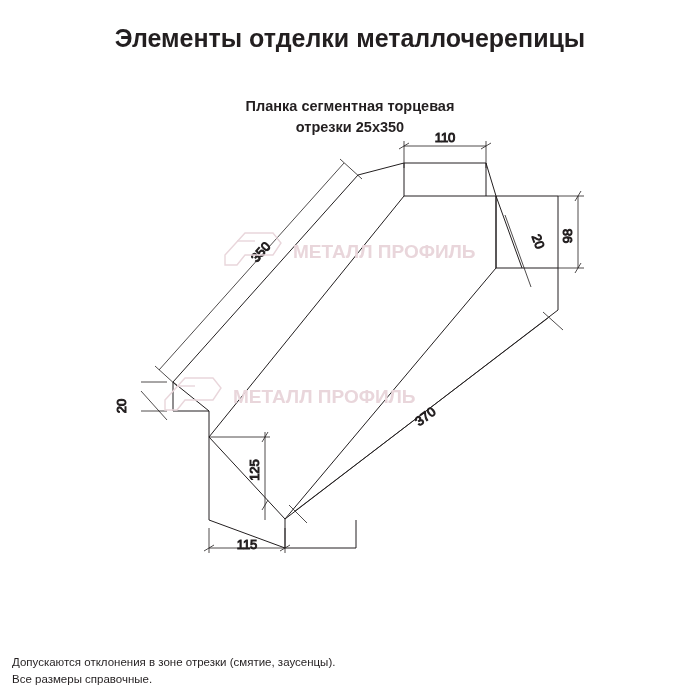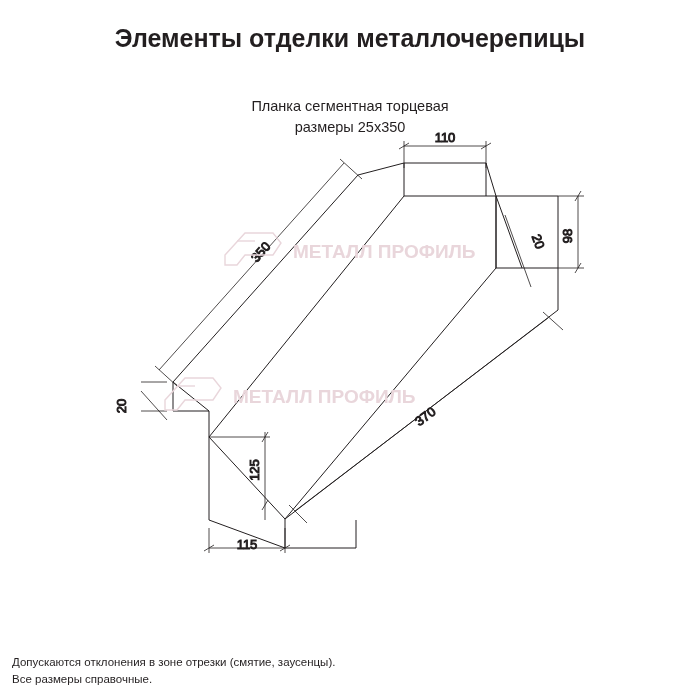--- a/index.html
+++ b/index.html
@@ -30,21 +30,21 @@
     font-weight: bold;
     letter-spacing: 0px;
   }
   .subtitle {
     position: absolute;
     top: 96px;
     left: 0;
     width: 700px;
     text-align: center;
     font-size: 14.5px;
-    font-weight: normal;
+    font-weight: bold;
     line-height: 21px;
   }
   .subtitle div {
     display: block;
   }
   .drawing {
     position: absolute;
     top: 0;
     left: 0;
     width: 700px;
@@ -64,21 +64,21 @@
 </style>
 </head>
 <body>
 
 <div class="page">
 
   <div class="title">Элементы отделки металлочерепицы</div>
 
   <div class="subtitle">
     <div>Планка сегментная торцевая</div>
-    <div>размеры 25х350</div>
+    <div>отрезки 25х350</div>
   </div>
 
   <svg class="drawing" viewBox="0 0 700 700" xmlns="http://www.w3.org/2000/svg">
     <g fill="none" stroke="#231f20" stroke-width="1" stroke-linejoin="miter" stroke-linecap="butt">
 
       <path d="M 358,175 L 404,163 L 404,196 L 496,196 L 496,268"></path>
       <path d="M 358,175 L 173,382"></path>
       <path d="M 173,382 L 173,411"></path>
       <path d="M 173,411 L 209,411"></path>
       <path d="M 209,411 L 209,437"></path>

